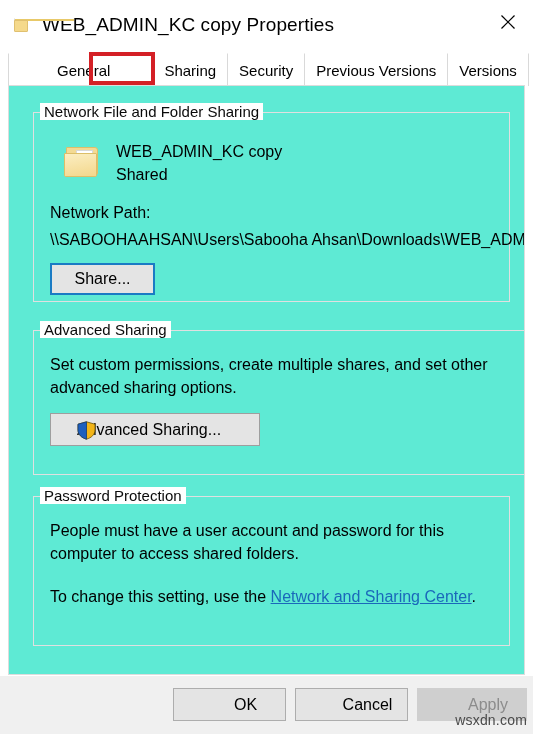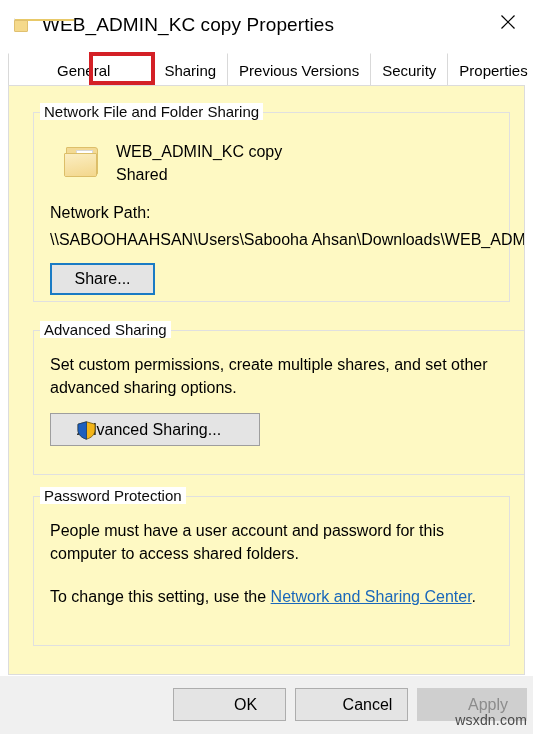--- a/index.html
+++ b/index.html
@@ -100,21 +100,21 @@
     width: 66px; height: 33px;
     background: transparent;
     z-index: 6;
   }
 
   
   .content {
     position: absolute;
     left: 8px; top: 85px;
     width: 517px; height: 590px;
-    background: #fef9c3;
+    background: #5eead4;
     border: 1px solid #dcdcdc;
     overflow: hidden;
   }
 
   
   .group {
     position: absolute;
     border: 1px solid #e0e0e0;
     background: transparent;
   }
@@ -335,27 +335,27 @@
 
   <div class="tabstrip">
     <div class="tabs-row">
       <div class="tab">
         <span>General</span>
       </div>
       <div class="tab selected">
         <span>Sharing</span>
       </div>
       <div class="tab">
+        <span>Security</span>
+      </div>
+      <div class="tab">
         <span>Previous Versions</span>
       </div>
-      <div class="tab">
-        <span>Security</span>
-      </div>
       <div class="tab last-div">
-        <span>Properties</span>
+        <span>Versions</span>
       </div>
     </div>
   </div>
   <div class="tab-highlight"></div>
 
   <div class="content">
 
     <div class="group" id="group-network">
       <div class="group-title">Network File and Folder Sharing</div>
 

